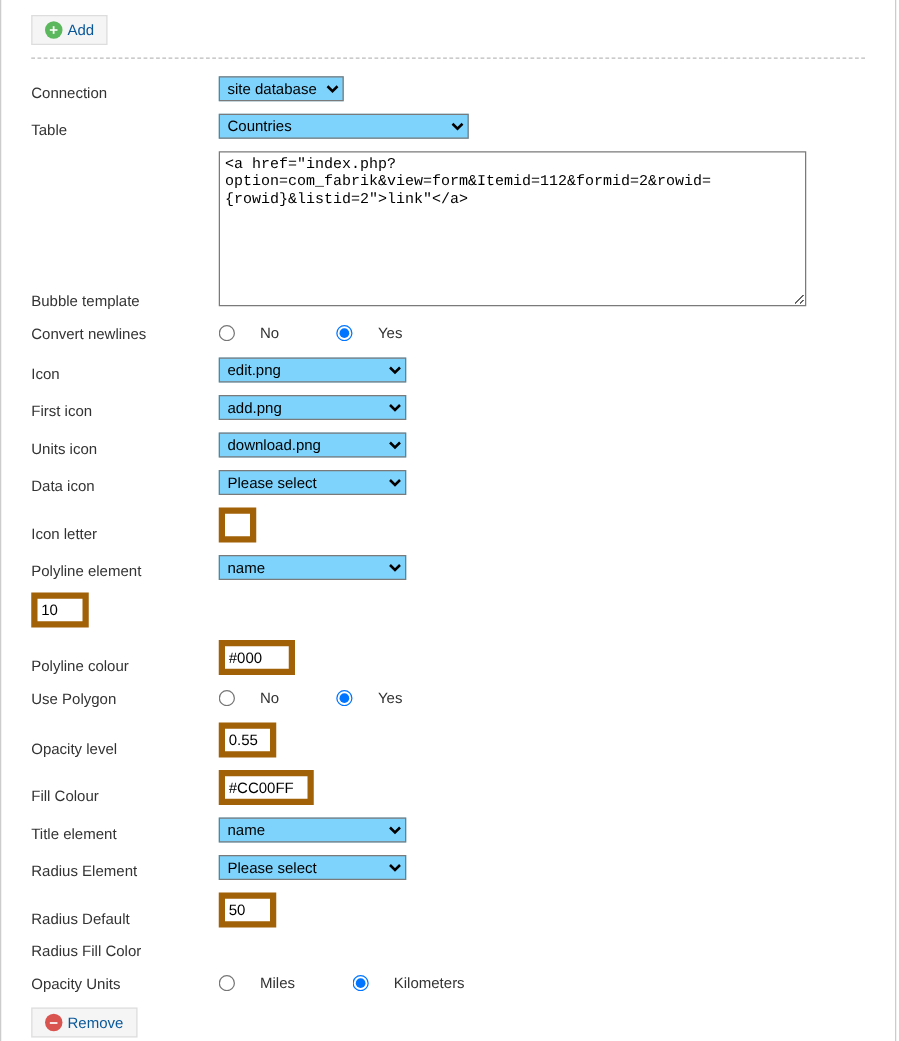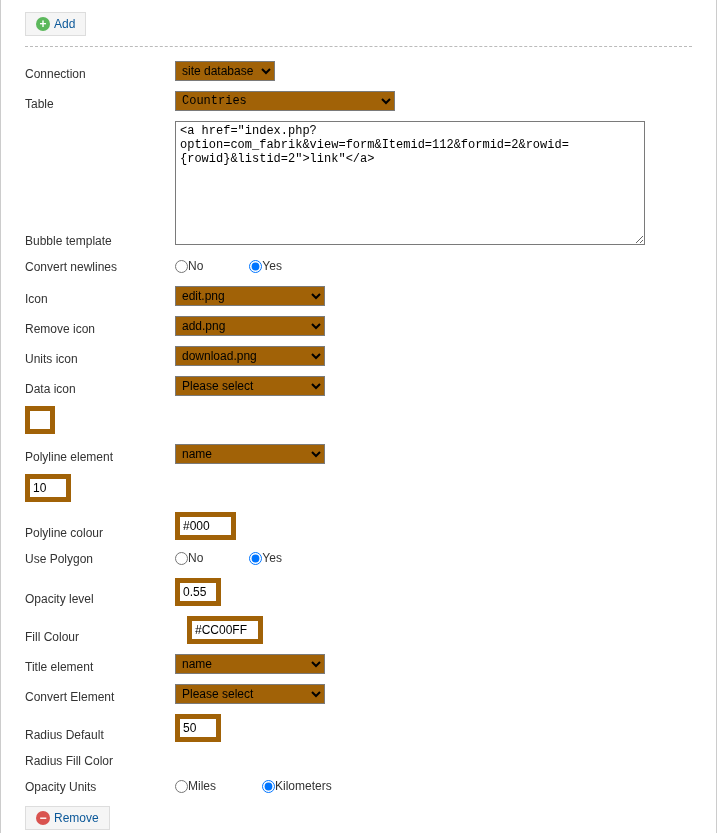--- a/index.html
+++ b/index.html
@@ -64,57 +64,57 @@
   .label {
     width: 150px;
     flex: 0 0 150px;
     color: #333;
     padding-top: 2px;
   }
   .ctrl { flex: 1; }
   select {
     font-family: Arial, Helvetica, sans-serif;
     font-size: 12px;
-    background: #a16207;
+    background: #7dd3fc;
     border: 1px solid #7a7a7a;
     padding: 1px 2px;
     height: 20px;
   }
   select.w60 { width: 100px; }
   select.w150 { width: 150px; }
-  select.w220 { width: 220px; font-family: Liberation Mono, monospace; }
+  select.w220 { width: 200px; }
   textarea {
     font-family: "Courier New", monospace;
     font-size: 12px;
     border: 1px solid #7a7a7a;
     width: 460px;
     height: 118px;
     resize: both;
     padding: 2px 4px;
   }
   input[type="text"] {
     font-family: Liberation Sans, sans-serif;
     font-size: 12px;
     border: 5px solid #a16207;
     padding: 2px 3px;
     height: 14px;
   }
   .w-tiny { width: 14px; }
   .w-xs  { width: 30px; }
   .w-sm  { width: 45px; }
-  .w-md  { width: 60px; margin-left: 12px; }
+  .w-md  { width: 60px; }
   .radio-set {
     display: flex;
     align-items: center;
     gap: 6px;
   }
   .radio-opt {
     display: inline-flex;
     align-items: center;
-    gap: 0;
+    gap: 20px;
     margin-right: 40px;
   }
   .radio-opt input { margin: 0; }
 </style>
 </head>
 <body>
 
 <div class="panel">
   <div class="inner">
 
@@ -173,21 +173,21 @@
       <div class="label">Icon</div>
       <div class="ctrl">
         <select class="w150">
           <option>edit.png</option>
         </select>
       </div>
     </div>
 
     
     <div class="row">
-      <div class="label">Remove icon</div>
+      <div class="label">First icon</div>
       <div class="ctrl">
         <select class="w150">
           <option>add.png</option>
         </select>
       </div>
     </div>
 
     
     <div class="row">
       <div class="label">Units icon</div>
@@ -203,20 +203,21 @@
       <div class="label">Data icon</div>
       <div class="ctrl">
         <select class="w150">
           <option>Please select</option>
         </select>
       </div>
     </div>
 
     
     <div class="row">
+      <div class="label">Icon letter</div>
       <div class="ctrl">
         <input type="text" class="w-tiny" value="" style="">
       </div>
     </div>
 
     
     <div class="row">
       <div class="label">Polyline element</div>
       <div class="ctrl">
         <select class="w150">
@@ -276,21 +277,21 @@
       <div class="label">Title element</div>
       <div class="ctrl">
         <select class="w150">
           <option>name</option>
         </select>
       </div>
     </div>
 
     
     <div class="row">
-      <div class="label">Convert Element</div>
+      <div class="label">Radius Element</div>
       <div class="ctrl">
         <select class="w150">
           <option>Please select</option>
         </select>
       </div>
     </div>
 
     
     <div class="row">
       <div class="label">Radius Default</div>

